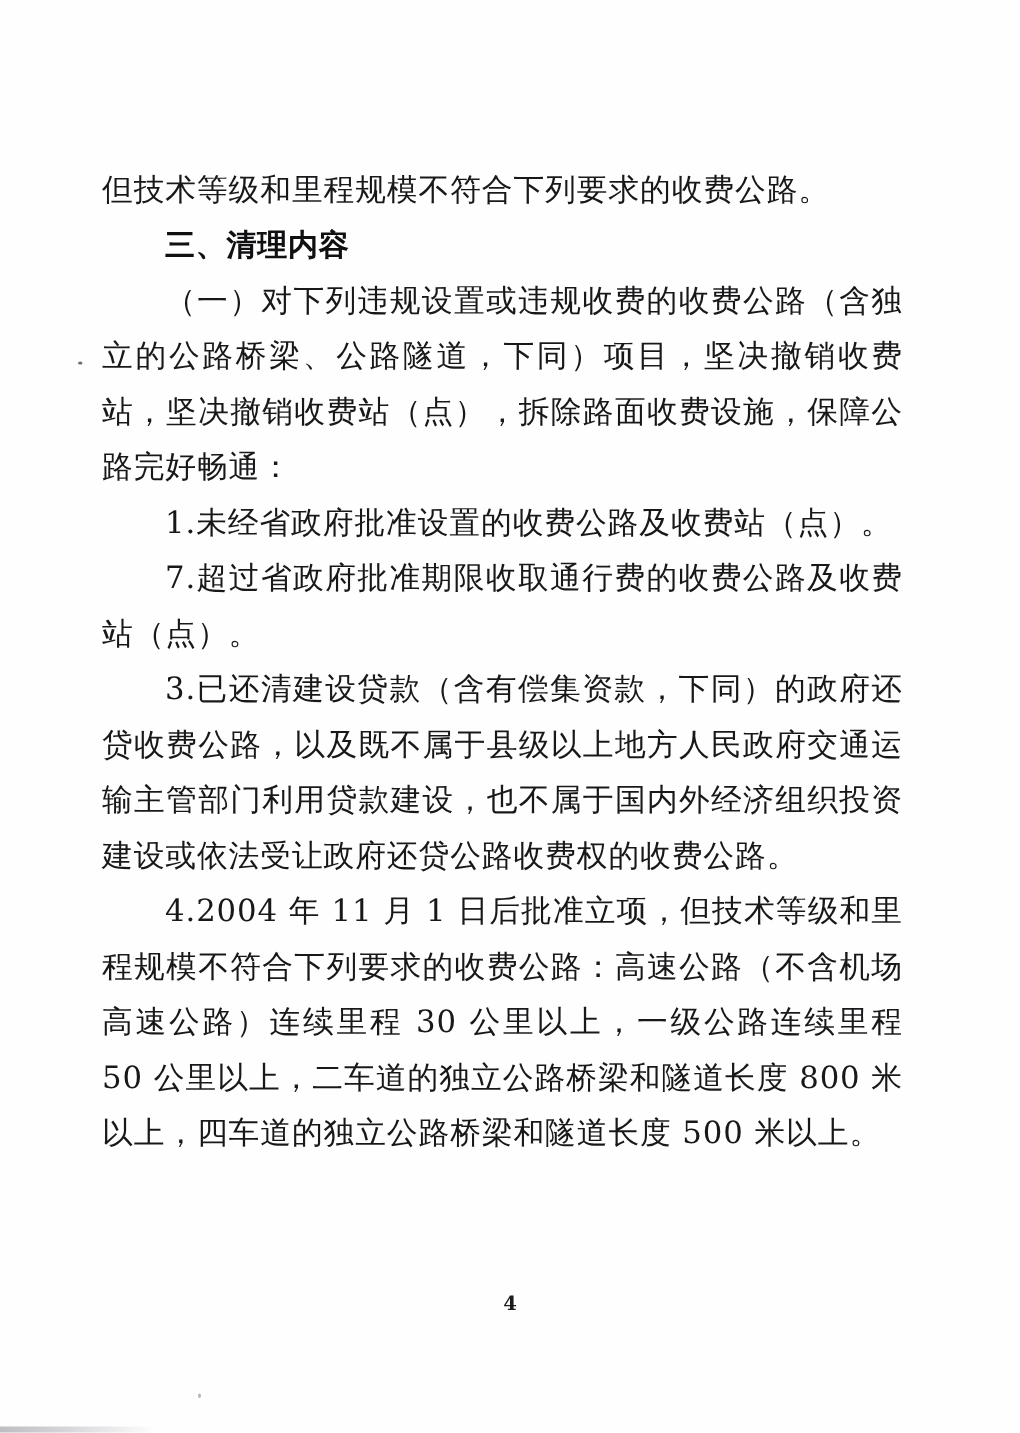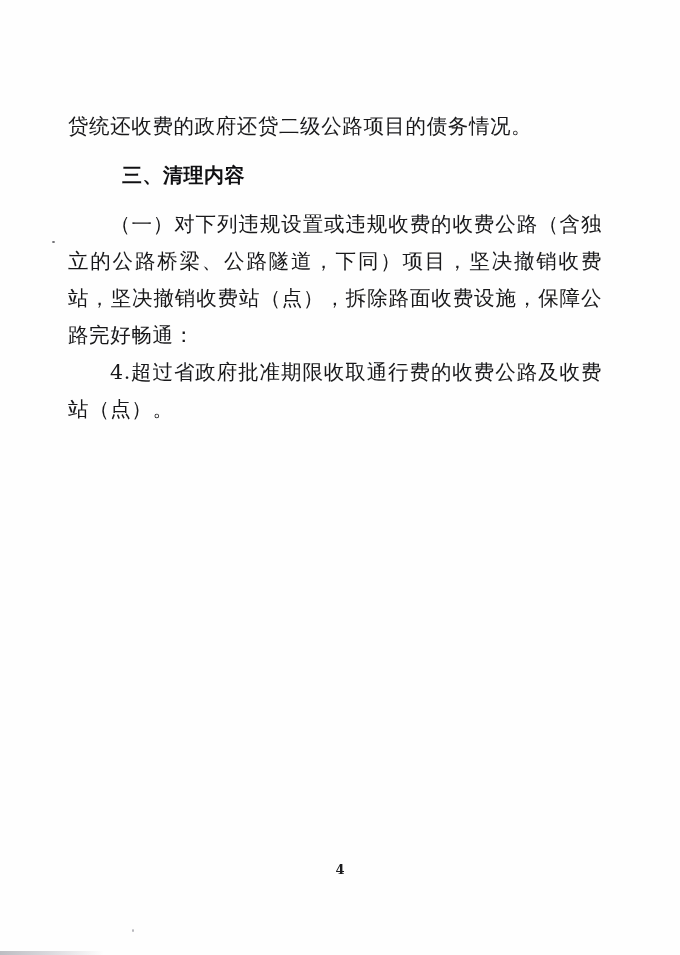--- a/index.html
+++ b/index.html
@@ -46,21 +46,21 @@
     text-indent: 42px;
   }
 
   .heading {
     font-family: "DejaVu Sans", "Liberation Sans", sans-serif;
     font-size: 20px;
     line-height: 37px;
     font-weight: 700;
     color: #101012;
     letter-spacing: 0.5px;
-    margin: 12px;
+    margin: 0;
     text-indent: 42px;
     text-align: left;
   }
 
   
   #page-number {
     position: absolute;
     left: 0;
     right: 0;
     top: 862px;
@@ -100,31 +100,34 @@
     background: linear-gradient(90deg, #bdbdc2 0%, #d8d8dc 45%, rgba(255,255,255,0) 100%);
   }
 </style>
 </head>
 <body>
 
 <div id="page">
 
   <div id="doc-body">
 
-    <p class="para">贷统还收费的政府还贷二级公路项目的债务情况。</p>
+    <p class="para">但技术等级和里程规模不符合下列要求的收费公路。</p>
 
 
     <p class="heading">三、清理内容</p>
 
     <p class="para indent">（一）对下列违规设置或违规收费的收费公路（含独立的公路桥梁、公路隧道，下同）项目，坚决撤销收费站，坚决撤销收费站（点），拆除路面收费设施，保障公路完好畅通：</p>
 
+    <p class="para indent">1.未经省政府批准设置的收费公路及收费站（点）。</p>
 
-    <p class="para indent">4.超过省政府批准期限收取通行费的收费公路及收费站（点）。</p>
+    <p class="para indent">7.超过省政府批准期限收取通行费的收费公路及收费站（点）。</p>
 
+    <p class="para indent">3.已还清建设贷款（含有偿集资款，下同）的政府还贷收费公路，以及既不属于县级以上地方人民政府交通运输主管部门利用贷款建设，也不属于国内外经济组织投资建设或依法受让政府还贷公路收费权的收费公路。</p>
 
+    <p class="para indent">4.2004 年 11 月 1 日后批准立项，但技术等级和里程规模不符合下列要求的收费公路：高速公路（不含机场高速公路）连续里程 30 公里以上，一级公路连续里程 50 公里以上，二车道的独立公路桥梁和隧道长度 800 米以上，四车道的独立公路桥梁和隧道长度 500 米以上。</p>
 
   </div>
 
   <div id="page-number">4</div>
 
   <div class="speck" id="speck-left-margin"></div>
   <div class="speck" id="speck-lower-left"></div>
   <div id="edge-smudge"></div>
 
 </div>

